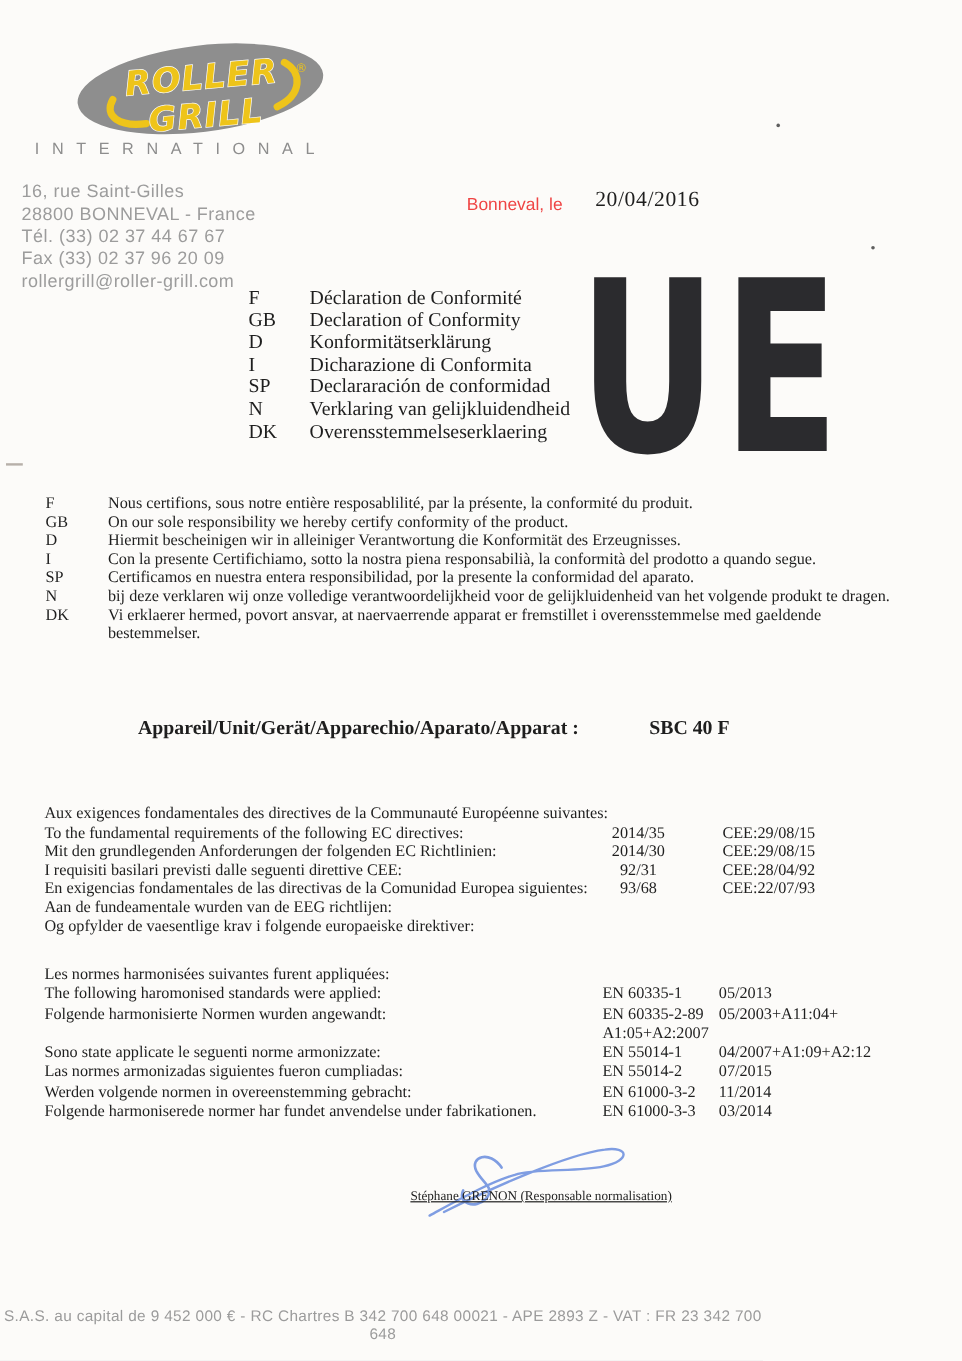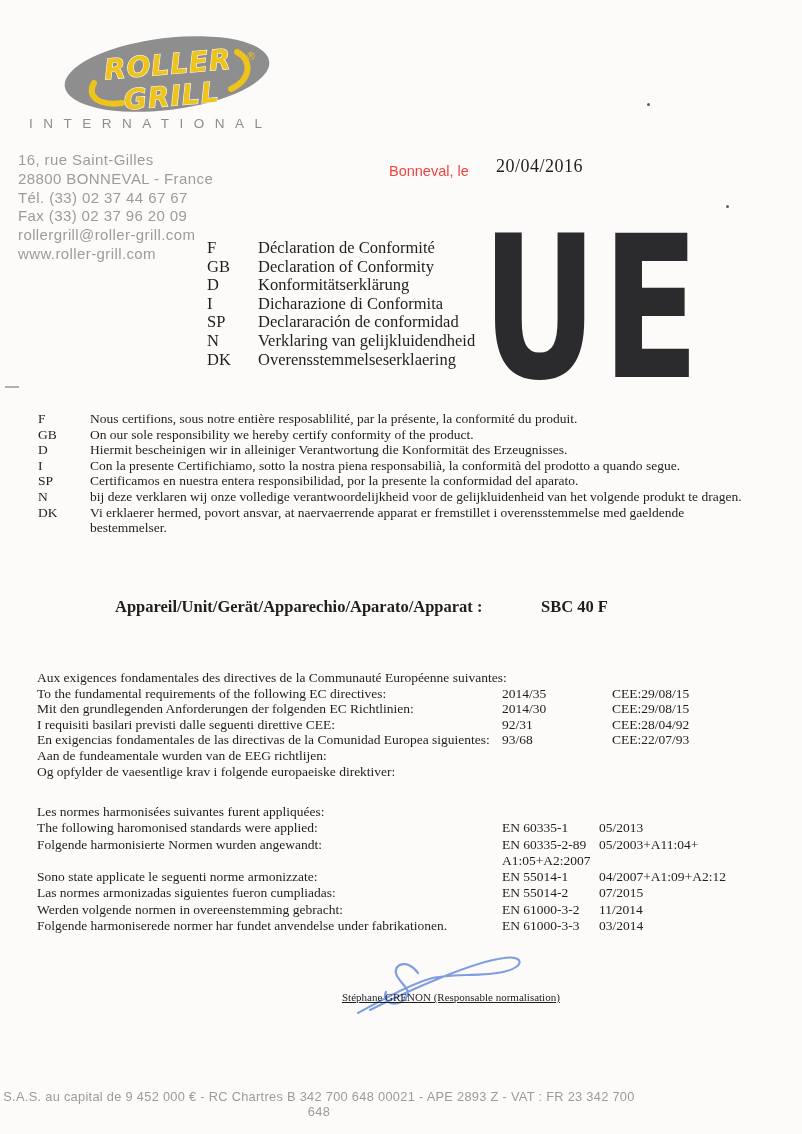--- a/index.html
+++ b/index.html
@@ -44,22 +44,22 @@
   .stmt-text { width:660px; }
 
   
   .product { position:absolute; left:115px; top:597px; font-size:16.5px; font-weight:bold; display:flex;gap:24px; }
   .product-label { width:402px; flex:none; }
 
   
   .directives { position:absolute; left:37px; top:670px; font-size:13.5px; line-height:15.6px; }
   .dir-row { display:flex; white-space:nowrap; }
   .dir-text { width:465px; flex:none; overflow:visible; }
-  .dir-num { width:60px; flex:none; text-align:left; }
-  .dir-cee { margin-left:50px; }
+  .dir-num { width:60px; flex:none; text-align:center; }
+  .dir-cee { margin-left:40px; }
 
   
   .standards { position:absolute; left:37px; top:804px; font-size:13.5px; line-height:16.3px; }
   .std-row { display:flex; white-space:nowrap; }
   .std-text { width:465px; flex:none; }
   .std-code { width:97px; flex:none; }
 
   
   .sig-svg { position:absolute; left:350px; top:946px; }
   .sig-name { position:absolute; left:342px; top:991px; font-size:11px;text-decoration:underline; }
@@ -90,21 +90,20 @@
     </svg>
   </div>
   <div class="intl sans">INTERNATIONAL</div>
 
   <div class="address sans">
     <div>16, rue Saint-Gilles</div>
     <div>28800 BONNEVAL - France</div>
     <div>Tél. (33) 02 37 44 67 67</div>
     <div>Fax (33) 02 37 96 20 09</div>
     <div>rollergrill@roller-grill.com</div>
-    <div>www.roller-grill.com</div>
   </div>
 
   <div class="place-label sans">Bonneval, le</div>
   <div class="date-value">20/04/2016</div>
 
   <div class="eu-mark">UE</div>
 
   <div class="titles">
     <div class="title-row">
       <span class="title-code">F</span>

